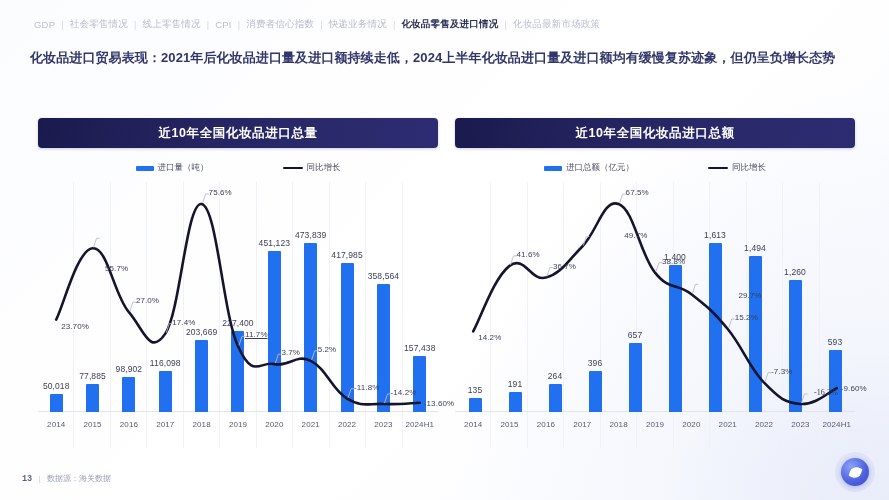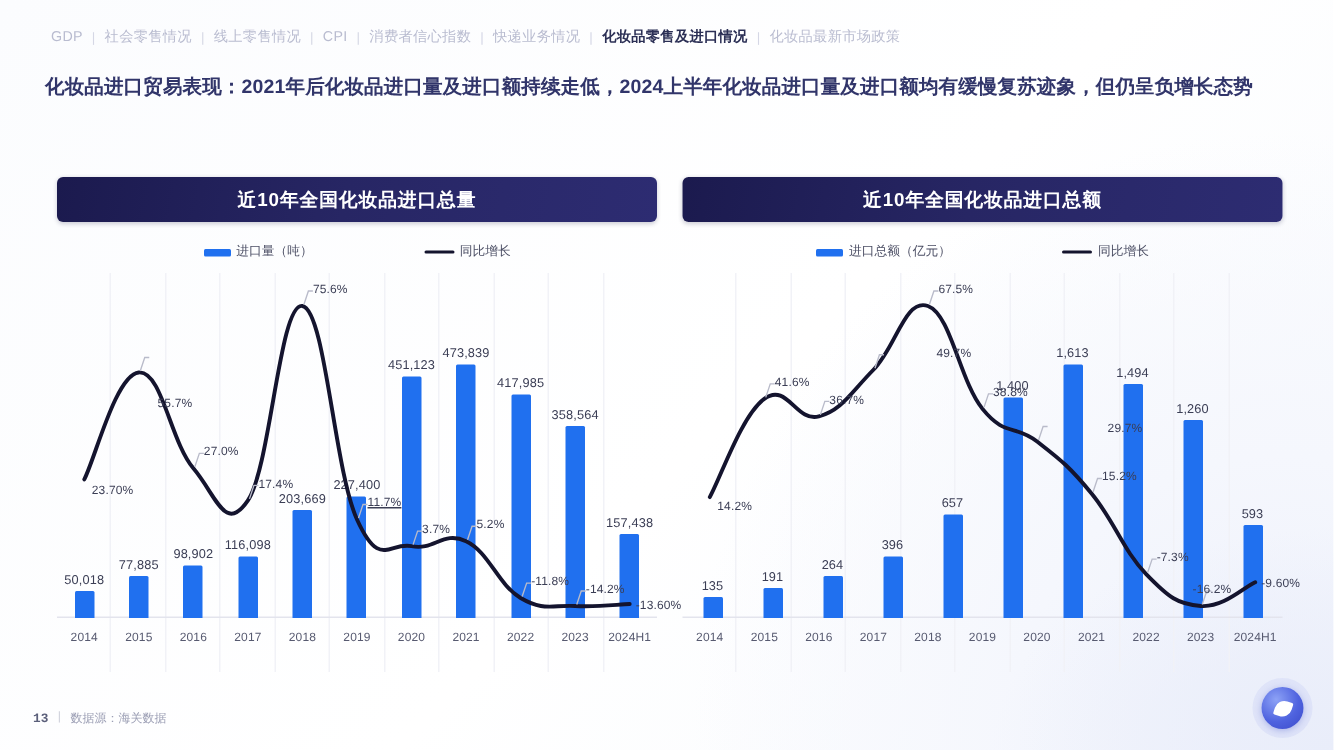--- a/index.html
+++ b/index.html
@@ -382,24 +382,24 @@
           <span>2022</span>
           <span>2023</span>
           <span>2024H1</span>
         </div>
     <span class="pct" style="left: 23.2px; top: 151.4px;">14.2%</span>
         <span class="pct" style="left: 61.5px; top: 67.9px;">41.6%</span>
         <span class="pct" style="left: 97.9px; top: 79.6px;">36.7%</span>
         <span class="pct" style="left: 134.3px; top: 48.5px; margin-left: 35px;">49.7%</span>
         <span class="pct" style="left: 170.6px; top: 6px;">67.5%</span>
         <span class="pct" style="left: 207px; top: 74.6px;">38.8%</span>
-        <span class="pct" style="left: 243.4px; top: 99px; padding-left: 40px;">29.7%</span>
+        <span class="pct" style="left: 243.4px; top: 109px; padding-left: 40px;">29.7%</span>
         <span class="pct" style="left: 279.7px; top: 131px;">15.2%</span>
         <span class="pct" style="left: 316.1px; top: 184.7px;">-7.3%</span>
-        <span class="pct" style="left: 340px; top: 206px;">-16.2%</span>
+        <span class="pct" style="left: 359px; top: 206px; font-family: Liberation Serif, serif;">-16.2%</span>
         <span class="pct" style="left: 385.8px; top: 202.2px;">-9.60%</span>
       </div>
   </div>
 
   <div class="footer">
     <span class="pg">13</span>
     <span class="fsep">|</span>
     <span>数据源：海关数据</span>
   </div>
 

